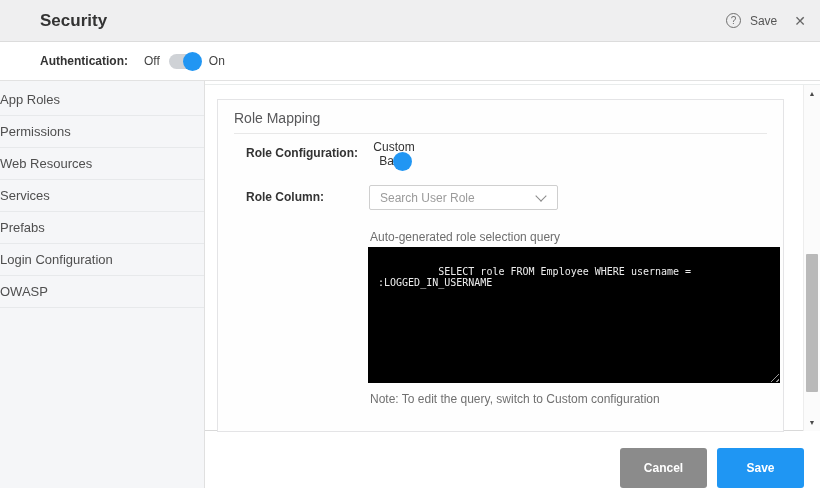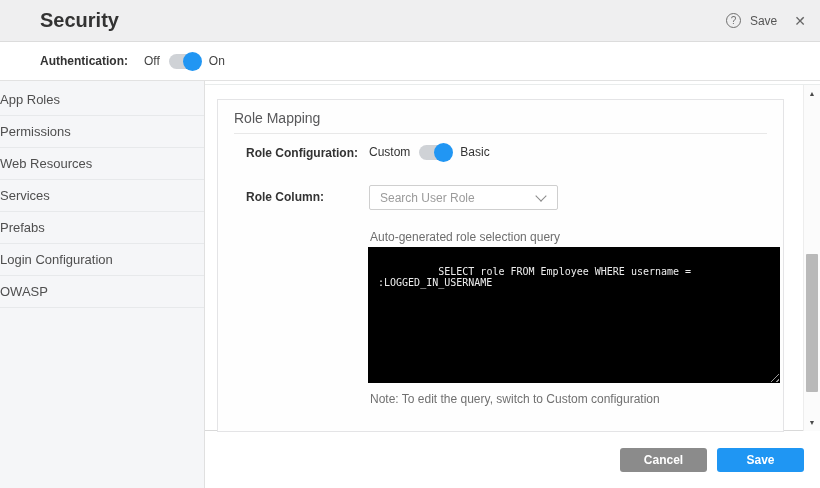--- a/index.html
+++ b/index.html
@@ -4,21 +4,21 @@
 <style>
   * { margin:0; padding:0; box-sizing:border-box; }
   html,body { width:820px; height:488px; }
   body { font-family:"Liberation Sans", sans-serif; background:#fff; overflow:hidden; }
   .screen { position:relative; width:820px; height:488px; background:#fff; }
 
   
   .header { position:absolute; left:0; top:0; width:820px; height:42px;
             background:#efeff0; border-bottom:1px solid #dcdcdc; }
   .header .title { position:absolute; left:40px; top:0; line-height:41px;
-                   font-size:20px; font-weight:600; color:#333; }
+                   font-size:17px; font-weight:600; color:#333; }
   .header-right { position:absolute; right:14px; top:0; height:41px;
                   display:flex; align-items:center; gap:9px; }
   .help-circle { width:15px; height:15px; border:1px solid #6f6f6f; border-radius:50%;
                  display:flex; align-items:center; justify-content:center;
                  font-size:10px; color:#6f6f6f; }
   .help-text { font-size:12px; color:#555; }
   .close-x { font-size:14px; color:#666; margin-left:8px; cursor:default; }
 
   
   .authbar { position:absolute; left:0; top:42px; width:820px; height:39px;
@@ -59,21 +59,21 @@
   .panel { position:absolute; left:12px; top:14px; width:567px; height:333px;
            background:#fefefe; border:1px solid #e4e4e6; }
   .panel-title { position:absolute; left:16px; top:10px; font-size:14px; color:#58585a; }
   .panel-divider { position:absolute; left:16px; right:16px; top:33px; border-top:1px solid #e8e8e8; }
 
   .row-label { position:absolute; left:16px; font-size:12px; font-weight:bold; color:#333;margin-left:12px; }
   .lbl-roleconf { top:46px; }
   .lbl-rolecol { top:90px; }
 
   .conf-controls { position:absolute; left:151px; top:40px; height:24px;
-                   display:flex; align-items:center; }
+                   display:flex; align-items:center;flex-direction:column; }
   .conf-controls .tgl-side { color:#333; }
   .toggle.small { width:32px; height:15px; }
   .toggle.small .knob { width:19px; height:19px; }
 
   .select { position:absolute; left:151px; top:85px; width:189px; height:25px;
             background:#fff; border:1px solid #cfcfcf; border-radius:2px;
             display:flex; align-items:center; cursor:pointer; }
   .select .placeholder { padding-left:10px; font-size:12px; color:#9b9b9b; flex:1;
                          white-space:nowrap; overflow:hidden; }
   .chevron { width:8px; height:8px; border-right:1.5px solid #8a8a8a;
@@ -83,21 +83,21 @@
   .query-label { position:absolute; left:152px; top:130px; font-size:12px; color:#6e6e6e; }
   .query-box { position:absolute; left:150px; top:147px; width:412px; height:136px;
                background:#000; color:#ededed; font-family:"DejaVu Sans Mono", monospace;
                font-size:10px; padding:8px 10px; overflow:hidden; white-space:pre-wrap; }
   .resize-grip { position:absolute; right:1px; bottom:1px; width:10px; height:10px;
                  clip-path:polygon(100% 0, 0 100%, 100% 100%);
                  background:repeating-linear-gradient(135deg, #9a9a9a 0 1px, transparent 1px 4px); }
   .query-note { position:absolute; left:152px; top:292px; font-size:12px; color:#707070; }
 
   
-  .btn { position:absolute; top:448px; width:87px; height:24px; border:none; border-radius:3px;
+  .btn { position:absolute; top:448px; width:87px; height:40px; border:none; border-radius:3px;
          color:#fff; font-size:12px; font-weight:600; font-family:"Liberation Sans", sans-serif;
          display:flex; align-items:center; justify-content:center; cursor:pointer; }
   .btn-cancel { left:620px; background:#8b8b8b; }
   .btn-save { left:717px; background:#1f96f3; }
 </style>
 </head>
 <body>
 
 <div class="screen">
 

